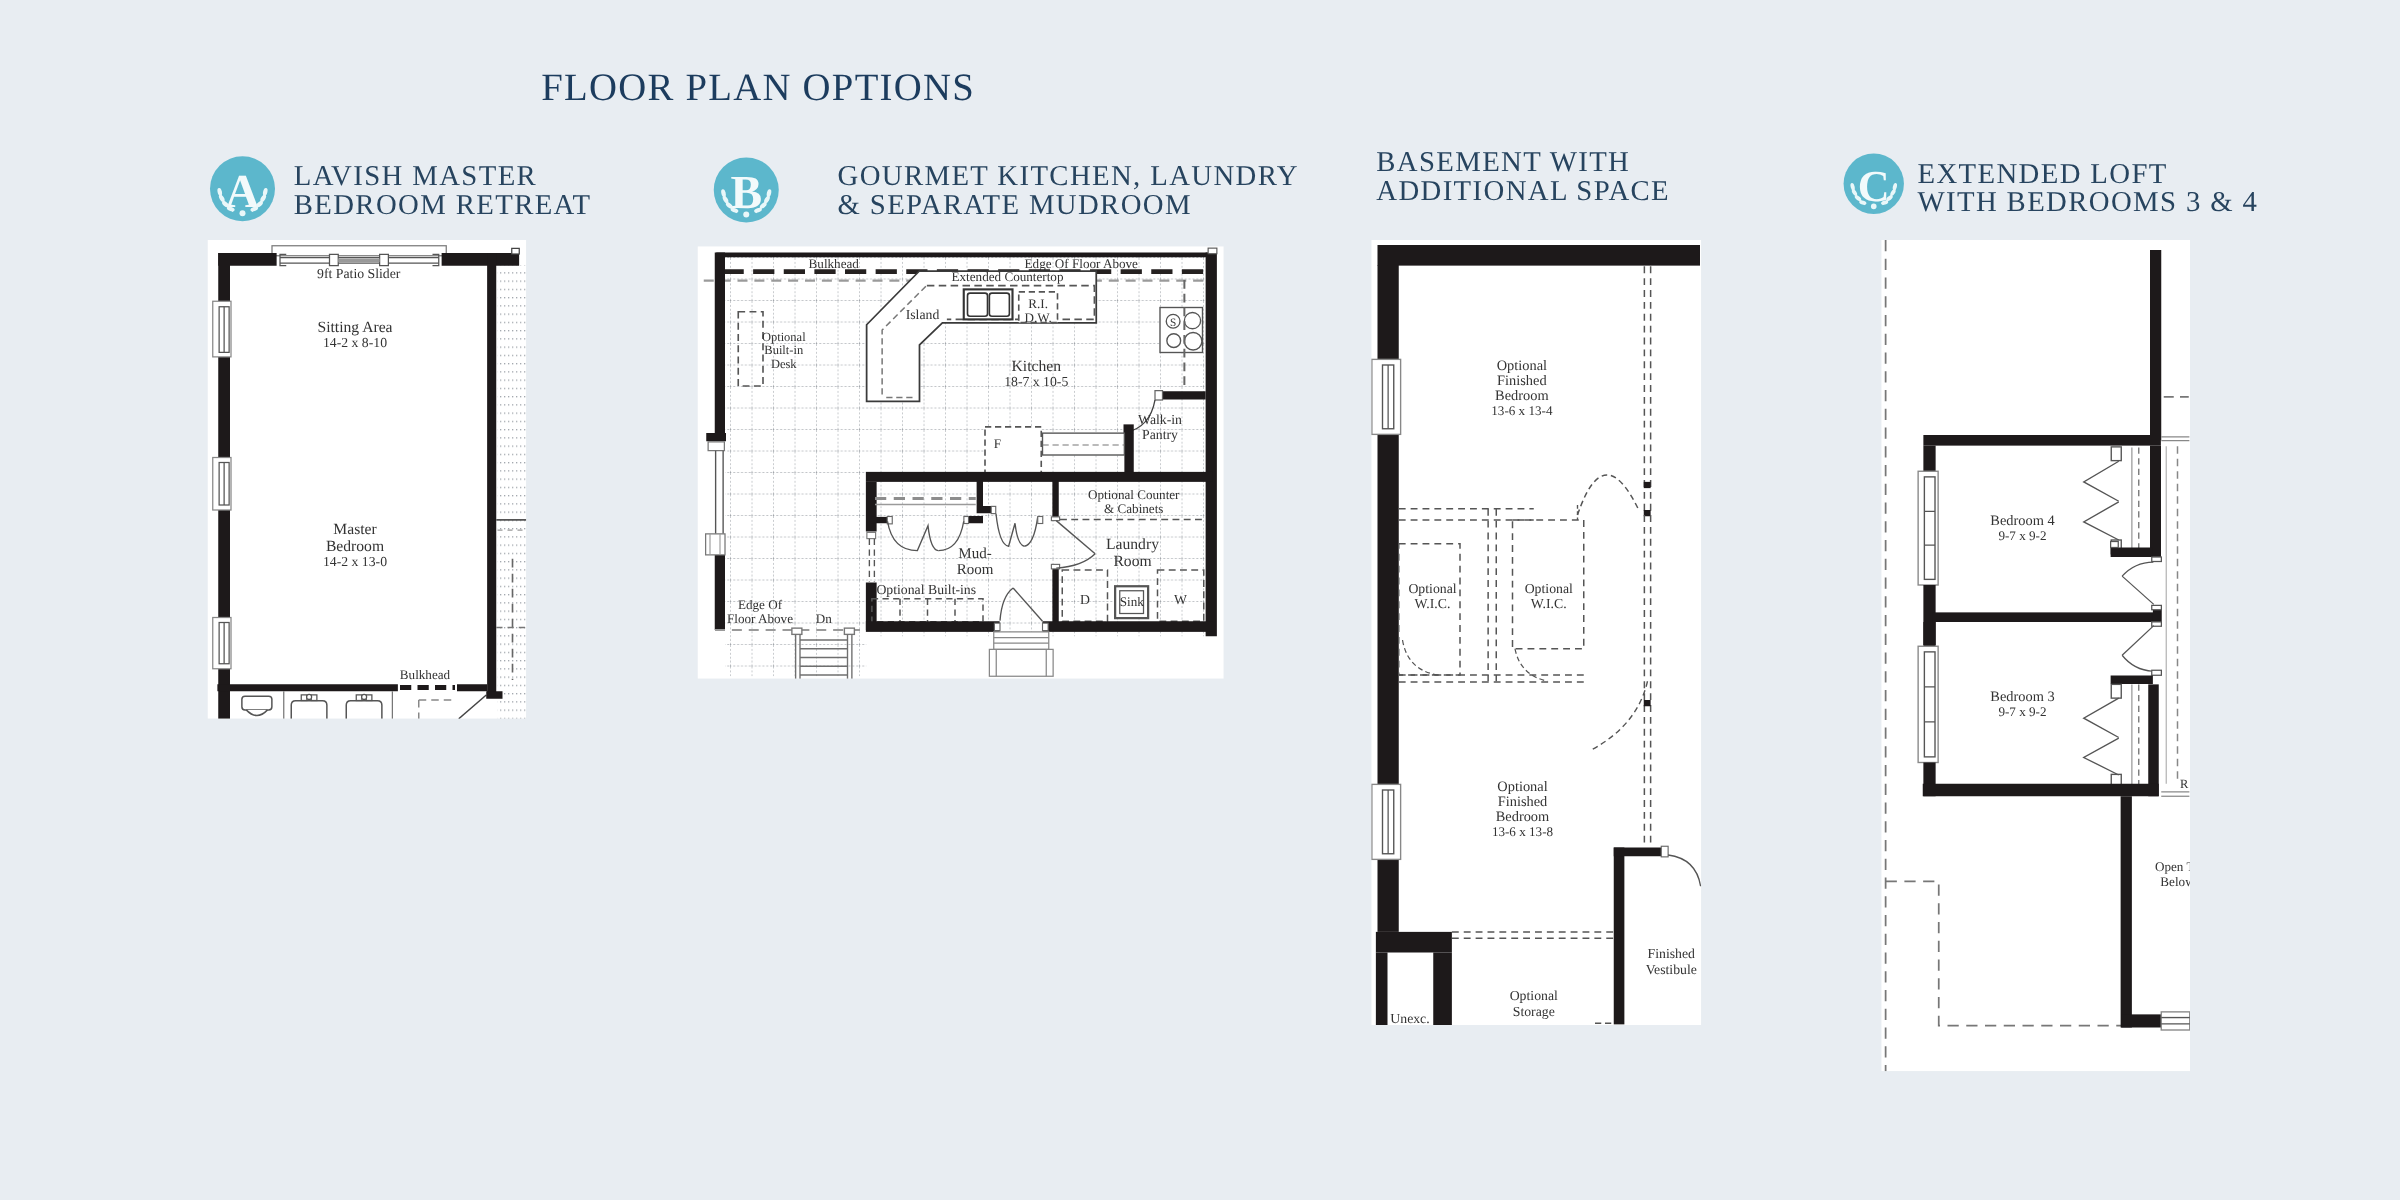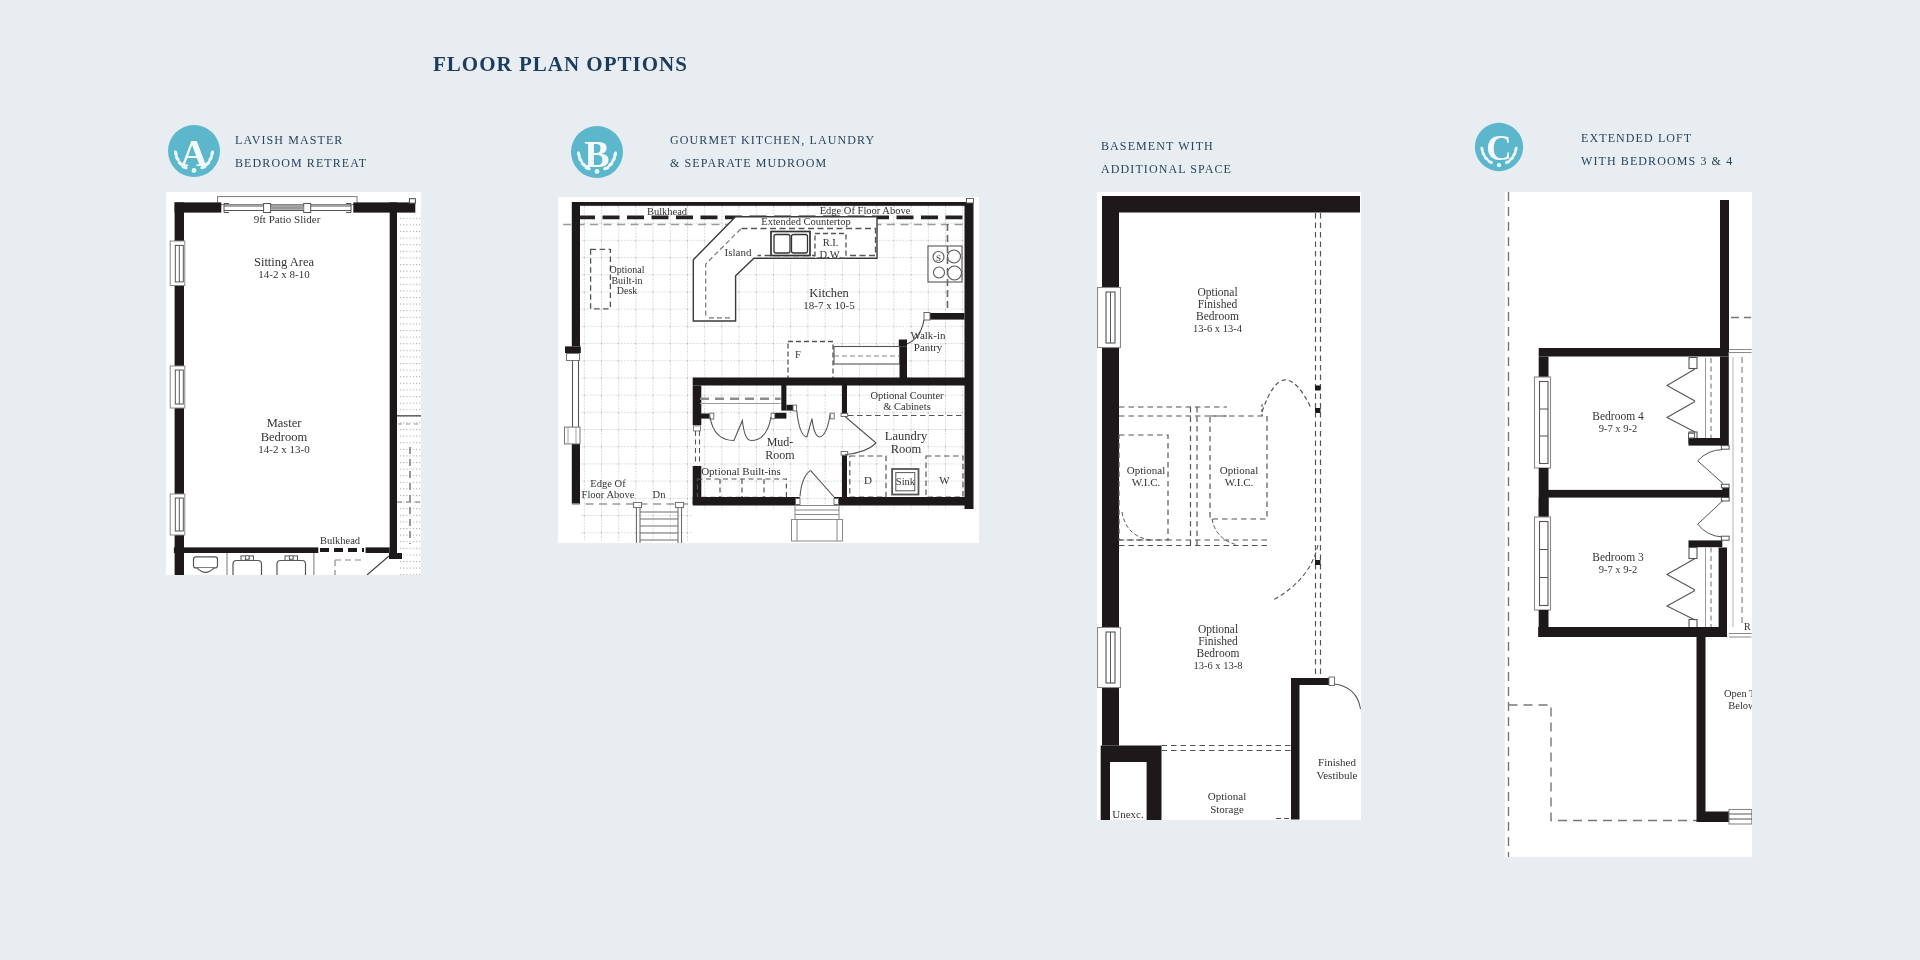--- a/index.html
+++ b/index.html
@@ -1,20 +1,20 @@
 <!DOCTYPE html>
 <html><head>
 <meta charset="utf-8">
 <style>
   html,body{margin:0;padding:0;}
   body{width:1920px;height:960px;background:#e8edf2;position:relative;overflow:hidden;
        font-family:"Liberation Serif", serif;}
   .abs{position:absolute;}
-  .title{color:#1c3c5e;font-weight:bold;font-size:21px;letter-spacing:1.0px;}
-  .shead{color:#27445f;font-size:12px;letter-spacing:1.1px;line-height:23px;}
+  .title{color:#1c3c5e;font-weight:normal;font-size:31px;letter-spacing:1.0px;}
+  .shead{color:#27445f;font-size:23px;letter-spacing:1.1px;line-height:23px;}
   svg text{fill:#333;font-family:"Liberation Serif", serif;}
 </style>
 </head>
 <body>
 
 <div class="abs title" style="left:433px;top:52px;">FLOOR PLAN OPTIONS</div>
 
 <svg class="abs" style="left:166px;top:123px;" width="56" height="56" viewBox="0 0 56 56">
   <circle cx="28" cy="28" r="26" fill="#5cb7cc"></circle>
   <text x="28" y="42.5" text-anchor="middle" font-size="38" font-weight="bold" style="fill:#f2fafb">A</text>
@@ -48,41 +48,41 @@
     <path d="M46.5 28.5 Q44.5 40 35.5 46" fill="none" stroke="#e9f7f9" stroke-width="1.3"></path>
     <ellipse cx="46.2" cy="30.5" rx="1.7" ry="3.2" transform="rotate(14 46.2 30.5)"></ellipse>
     <ellipse cx="44.6" cy="35.6" rx="1.7" ry="3.2" transform="rotate(32 44.6 35.6)"></ellipse>
     <ellipse cx="41.6" cy="40.4" rx="1.7" ry="3.2" transform="rotate(52 41.6 40.4)"></ellipse>
     <ellipse cx="37.4" cy="44.2" rx="1.7" ry="3.2" transform="rotate(72 37.4 44.2)"></ellipse>
   </g>
 </svg>
 
 <div class="abs shead" style="left:670px;top:129px;">GOURMET KITCHEN, LAUNDRY<br>&amp; SEPARATE MUDROOM</div>
 
-<div class="abs shead" style="left:1101px;top:135px;">BASEMENT WITH<br>ADDITIONAL SPACE</div>
+<div class="abs shead" style="left:1101px;top:118px;">BASEMENT WITH<br>ADDITIONAL SPACE</div>
 
 <svg class="abs" style="left:1473px;top:121px;" width="52" height="52" viewBox="0 0 56 56">
   <circle cx="28" cy="28" r="26" fill="#5cb7cc"></circle>
   <text x="28" y="42.5" text-anchor="middle" font-size="38" font-weight="bold" style="fill:#f2fafb">C</text>
   <g fill="#e9f7f9">
     <circle cx="28" cy="47.5" r="2.4"></circle>
     <path d="M9.5 28.5 Q11.5 40 20.5 46" fill="none" stroke="#e9f7f9" stroke-width="1.3"></path>
     <ellipse cx="9.8" cy="30.5" rx="1.7" ry="3.2" transform="rotate(-14 9.8 30.5)"></ellipse>
     <ellipse cx="11.4" cy="35.6" rx="1.7" ry="3.2" transform="rotate(-32 11.4 35.6)"></ellipse>
     <ellipse cx="14.4" cy="40.4" rx="1.7" ry="3.2" transform="rotate(-52 14.4 40.4)"></ellipse>
     <ellipse cx="18.6" cy="44.2" rx="1.7" ry="3.2" transform="rotate(-72 18.6 44.2)"></ellipse>
     <path d="M46.5 28.5 Q44.5 40 35.5 46" fill="none" stroke="#e9f7f9" stroke-width="1.3"></path>
     <ellipse cx="46.2" cy="30.5" rx="1.7" ry="3.2" transform="rotate(14 46.2 30.5)"></ellipse>
     <ellipse cx="44.6" cy="35.6" rx="1.7" ry="3.2" transform="rotate(32 44.6 35.6)"></ellipse>
     <ellipse cx="41.6" cy="40.4" rx="1.7" ry="3.2" transform="rotate(52 41.6 40.4)"></ellipse>
     <ellipse cx="37.4" cy="44.2" rx="1.7" ry="3.2" transform="rotate(72 37.4 44.2)"></ellipse>
   </g>
 </svg>
 
-<div class="abs shead" style="left:1581px;top:127px;">EXTENDED LOFT<br>WITH BEDROOMS 3 &amp; 4</div>
+<div class="abs shead" style="left:1534px;top:127px;">EXTENDED LOFT<br>WITH BEDROOMS 3 &amp; 4</div>
 
 <svg id="planA" class="abs" style="left:166px;top:192px;" width="255" height="383" viewBox="166 192 255 383">
 <defs>
   <pattern id="dots" width="3.2" height="6.6" patternUnits="userSpaceOnUse">
     <rect x="0" y="0" width="1.05" height="1.05" fill="#a2a7ad"></rect>
   </pattern>
 </defs>
 
 <rect x="166" y="192" width="255" height="383" fill="#ffffff"></rect>
 

